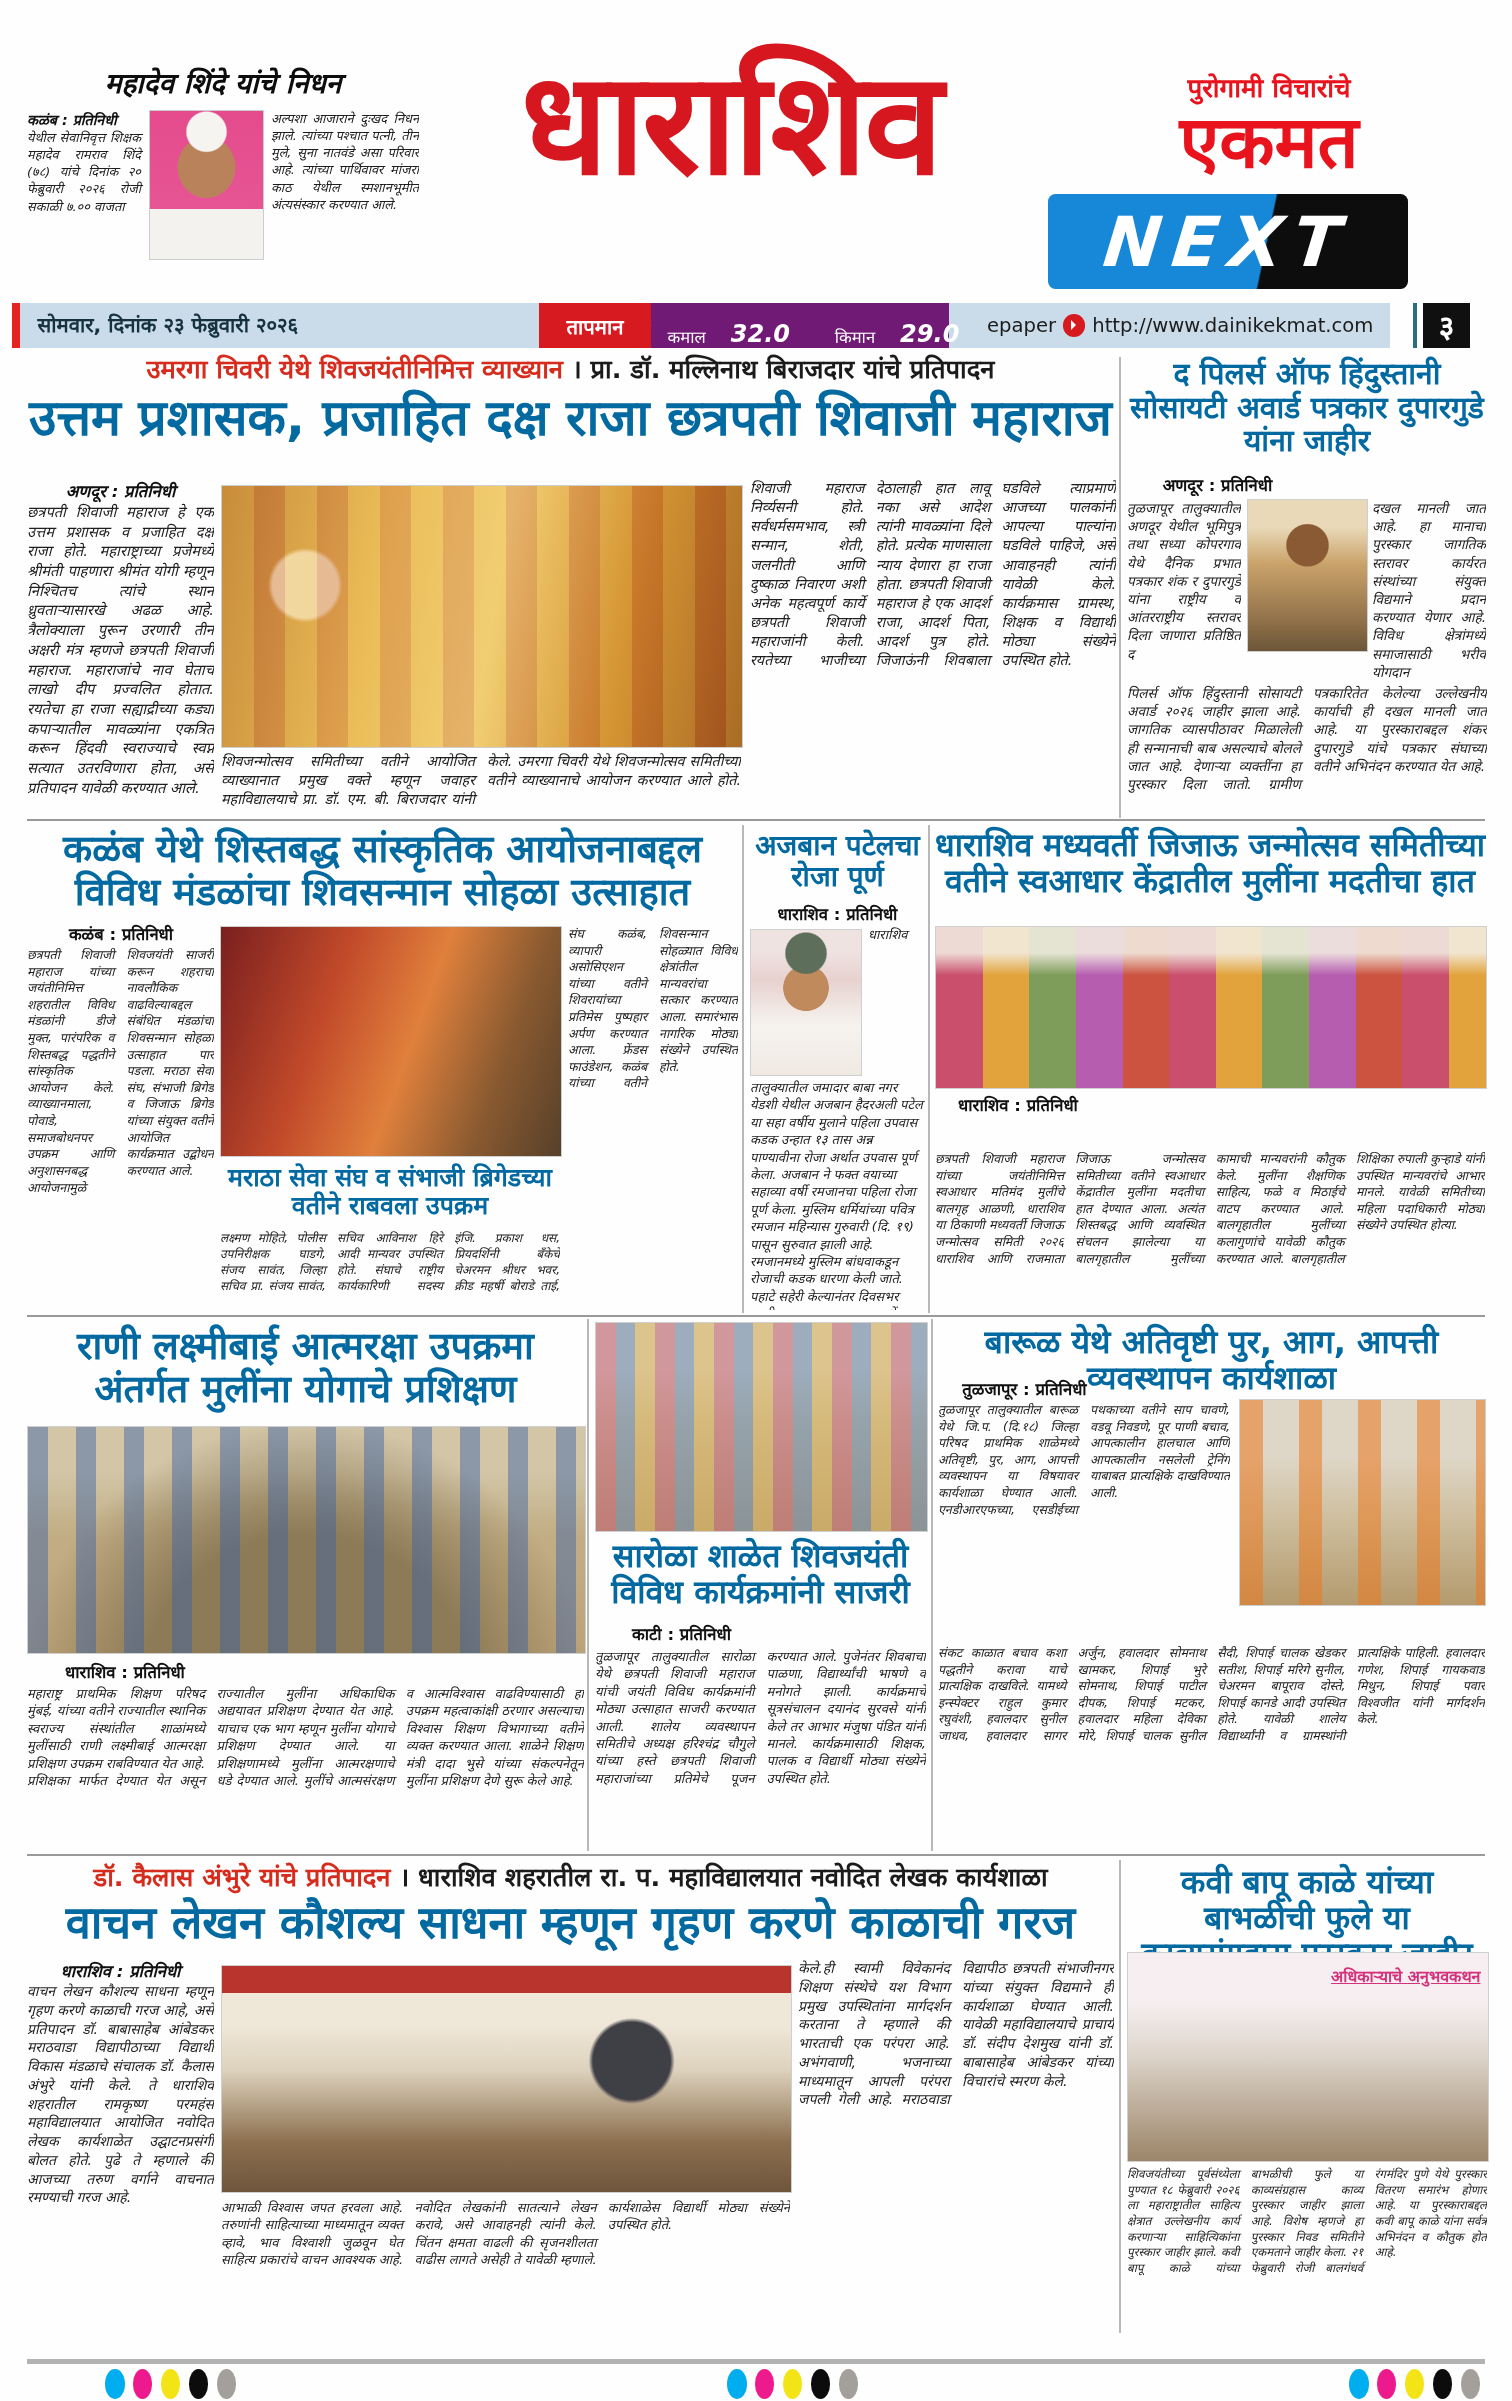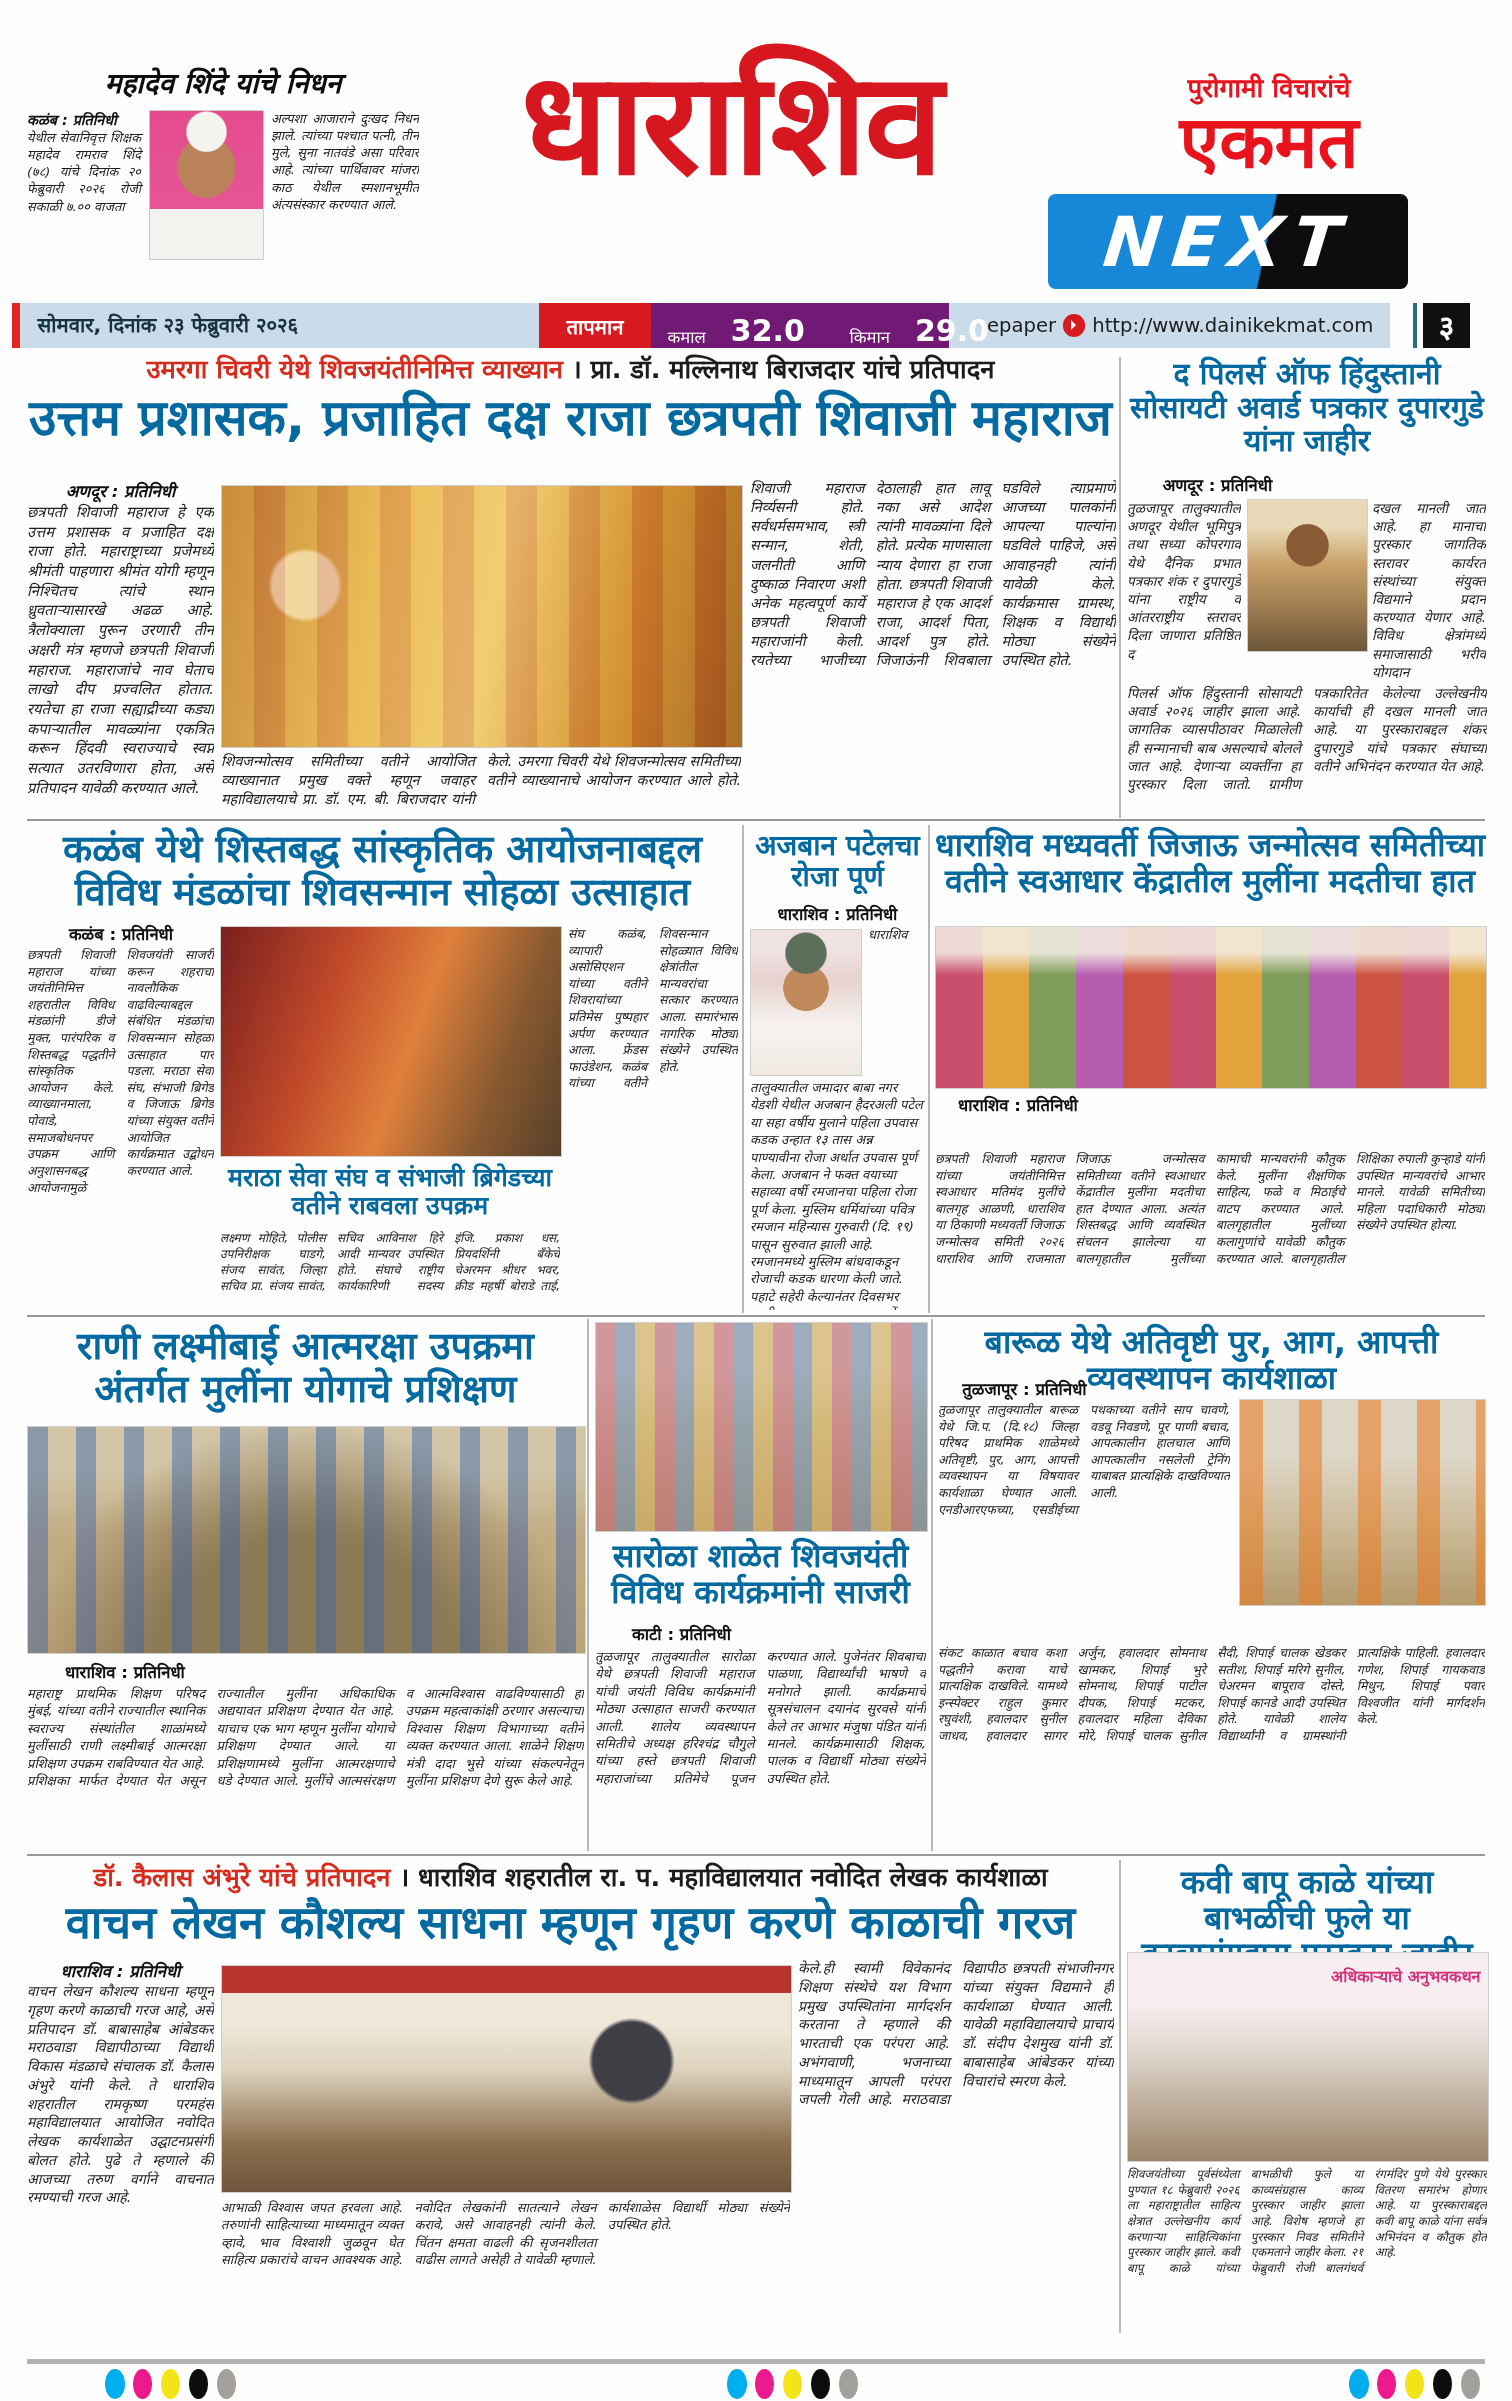--- a/index.html
+++ b/index.html
@@ -36,21 +36,21 @@
   
   .datebar{left:12px;top:303px;width:1378px;height:45px;background:#cadbe9;}
   .datebar .accent{position:absolute;left:0;top:0;width:7.5px;height:45px;background:#e5231f;}
   .date-txt{position:absolute;left:25.6px;top:0;height:45px;line-height:45px;font-size:20.3px;font-weight:700;color:#16323f;}
   .temp-wrap{position:absolute;left:527px;top:0;height:45px;display:flex;}
   .temp-red{position:relative;width:112px;background:#d71920;color:#fff;font-size:20.3px;font-weight:700;
             display:flex;align-items:center;justify-content:center;}
   .temp-red:after{content:"";position:absolute;right:-10.5px;top:12px;border:10.5px solid rgba(0,0,0,0);border-left-color:#d71920;z-index:2;}
   .temp-black{width:265px;background:#701a75;color:#fff;display:flex;align-items:flex-end;gap:25px;padding:0 16.6px;}
   .t-small{font-size:16.6px;}
-  .t-big{font-size:30px;font-weight:800;}
+  .t-big{font-size:24px;font-weight:800;font-style:italic;}
   .epaper-wrap{position:absolute;right:16.6px;top:0;height:45px;display:flex;align-items:center;gap:6.8px;font-size:19.6px;color:#1c1c1c;}
   .epaper-icon{width:22.6px;height:22.6px;border-radius:50%;background:#d71920;position:relative;display:inline-block;}
   .epaper-icon:after{content:"";position:absolute;left:8.3px;top:6px;border:5.3px solid rgba(0,0,0,0);border-left-color:#fff;}
   .teal-rule{left:1413px;top:303px;width:3.8px;height:45px;background:#2a6d7e;}
   .pagebox{left:1423px;top:303px;width:47px;height:45px;background:#101010;color:#fff;
            font-size:30px;font-weight:800;display:flex;align-items:center;justify-content:center;}
   
   .kicker{font-size:25.6px;font-weight:800;text-align:center;line-height:1.15;}
   
   .ph-main{background:
@@ -77,21 +77,21 @@
       linear-gradient(180deg,#d8cfc4 0 22%,#cdbfa8 46%,#baa586 100%);}
   .ph-barul{background:
       repeating-linear-gradient(90deg,rgba(235,120,30,.55) 0 22.6px,rgba(0,0,0,0) 22.6px 59px),
       linear-gradient(180deg,#ded6c6 0 28%,#cfc0a0 56%,#b49a6e 100%);}
   .ph-vachan{background:
       linear-gradient(#b8342c 0 12%,rgba(0,0,0,0) 12%),
       radial-gradient(circle at 72% 42%,#3f3f46 0 9%,rgba(0,0,0,0) 10%),
       linear-gradient(180deg,#efe7d8 0 26%,#ddd2bd 46%,#8c6f4e 78%,#6e563c 100%);}
   .ph-kavi{background:linear-gradient(180deg,#f6eef0 0 24%,#ded6cc 48%,#9c8569 100%);}
   .kavi-banner{position:absolute;left:0;top:12px;width:100%;text-align:right;padding-right:7.5px;box-sizing:border-box;
-      font-size:16px;font-weight:800;color:#d4327c;}
+      font-size:16px;font-weight:800;color:#d4327c;text-decoration:underline;}
   
   .regdots{position:absolute;top:2369px;display:flex;gap:8.3px;}
   .regdots .dot{width:19.6px;height:30px;border-radius:50%;display:inline-block;}
 </style>
 </head>
 <body>
 
 <div class="page">
 
   <div class="abs clip" style="left:27px;top:63px;width:392px;height:235px;">

